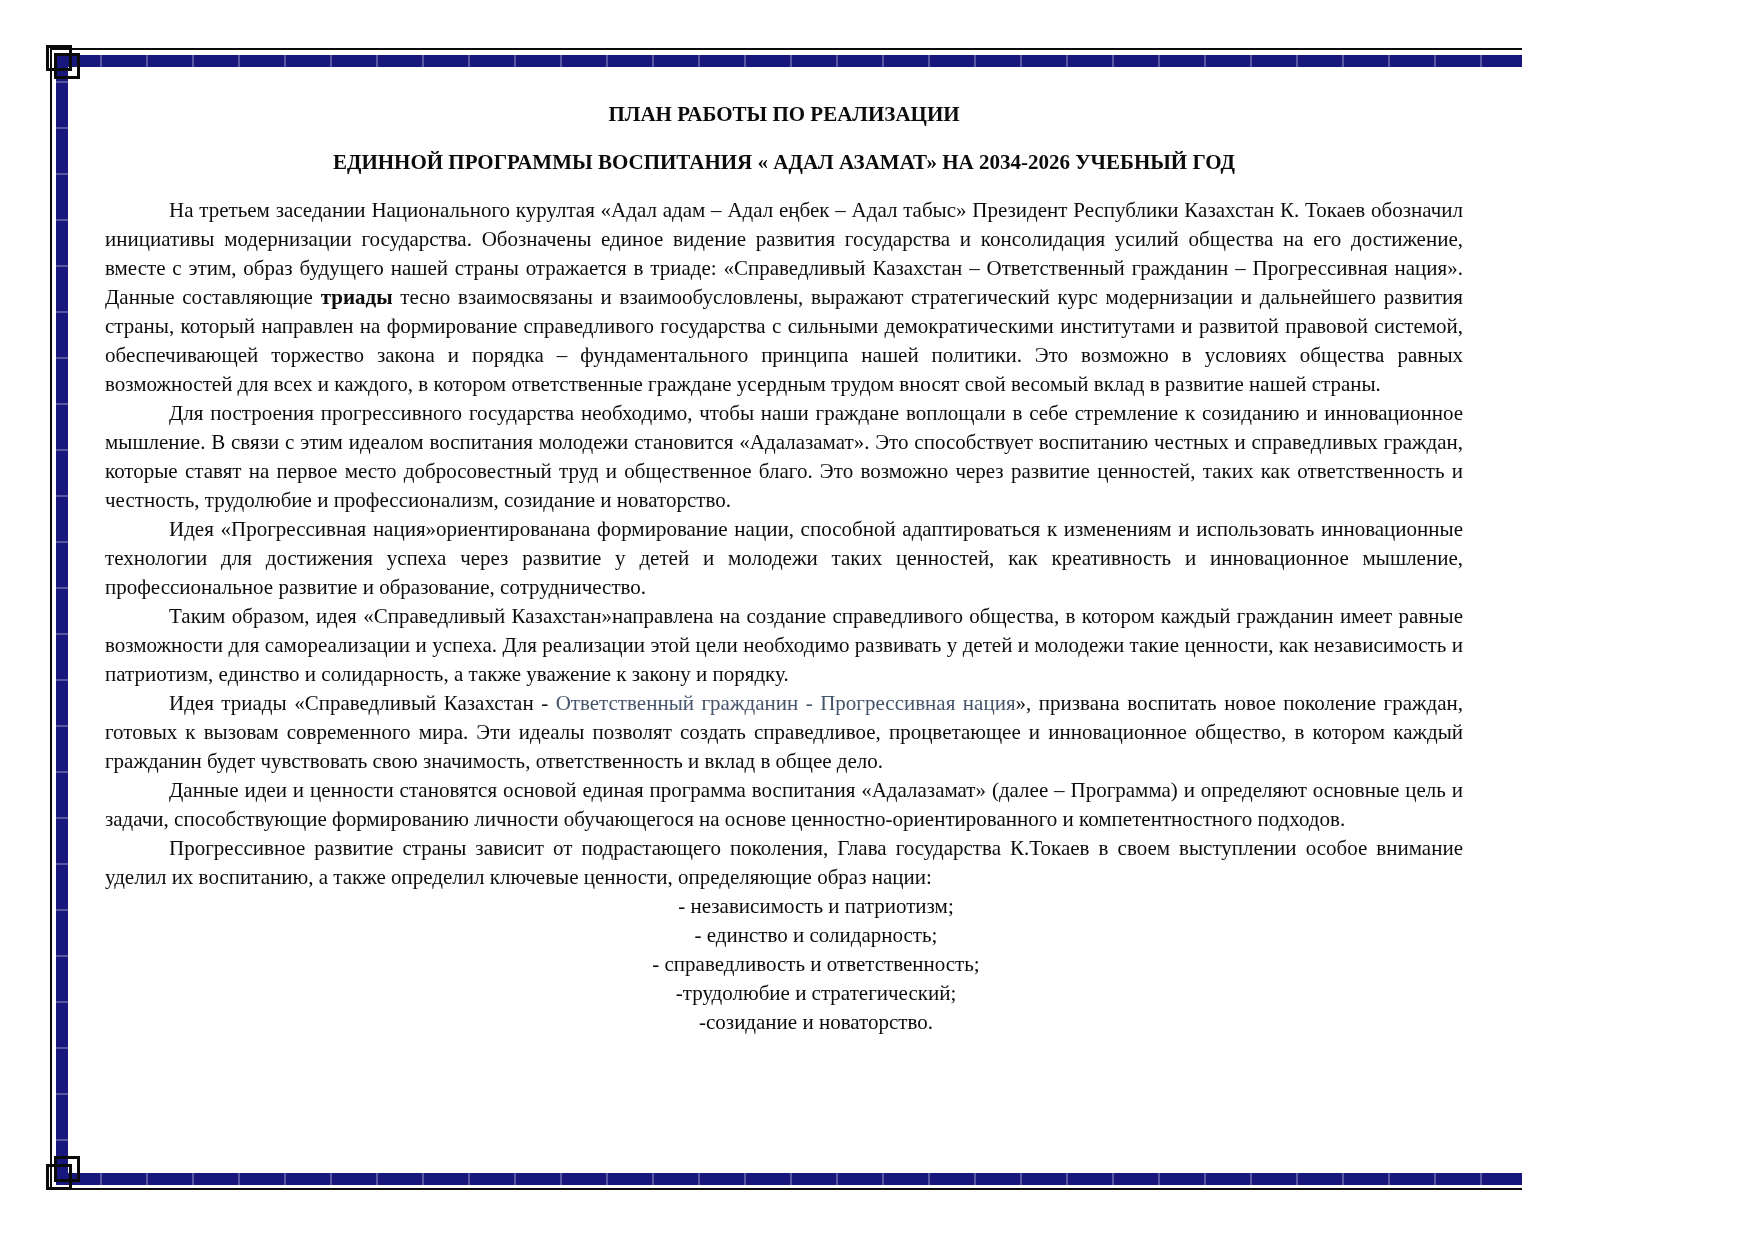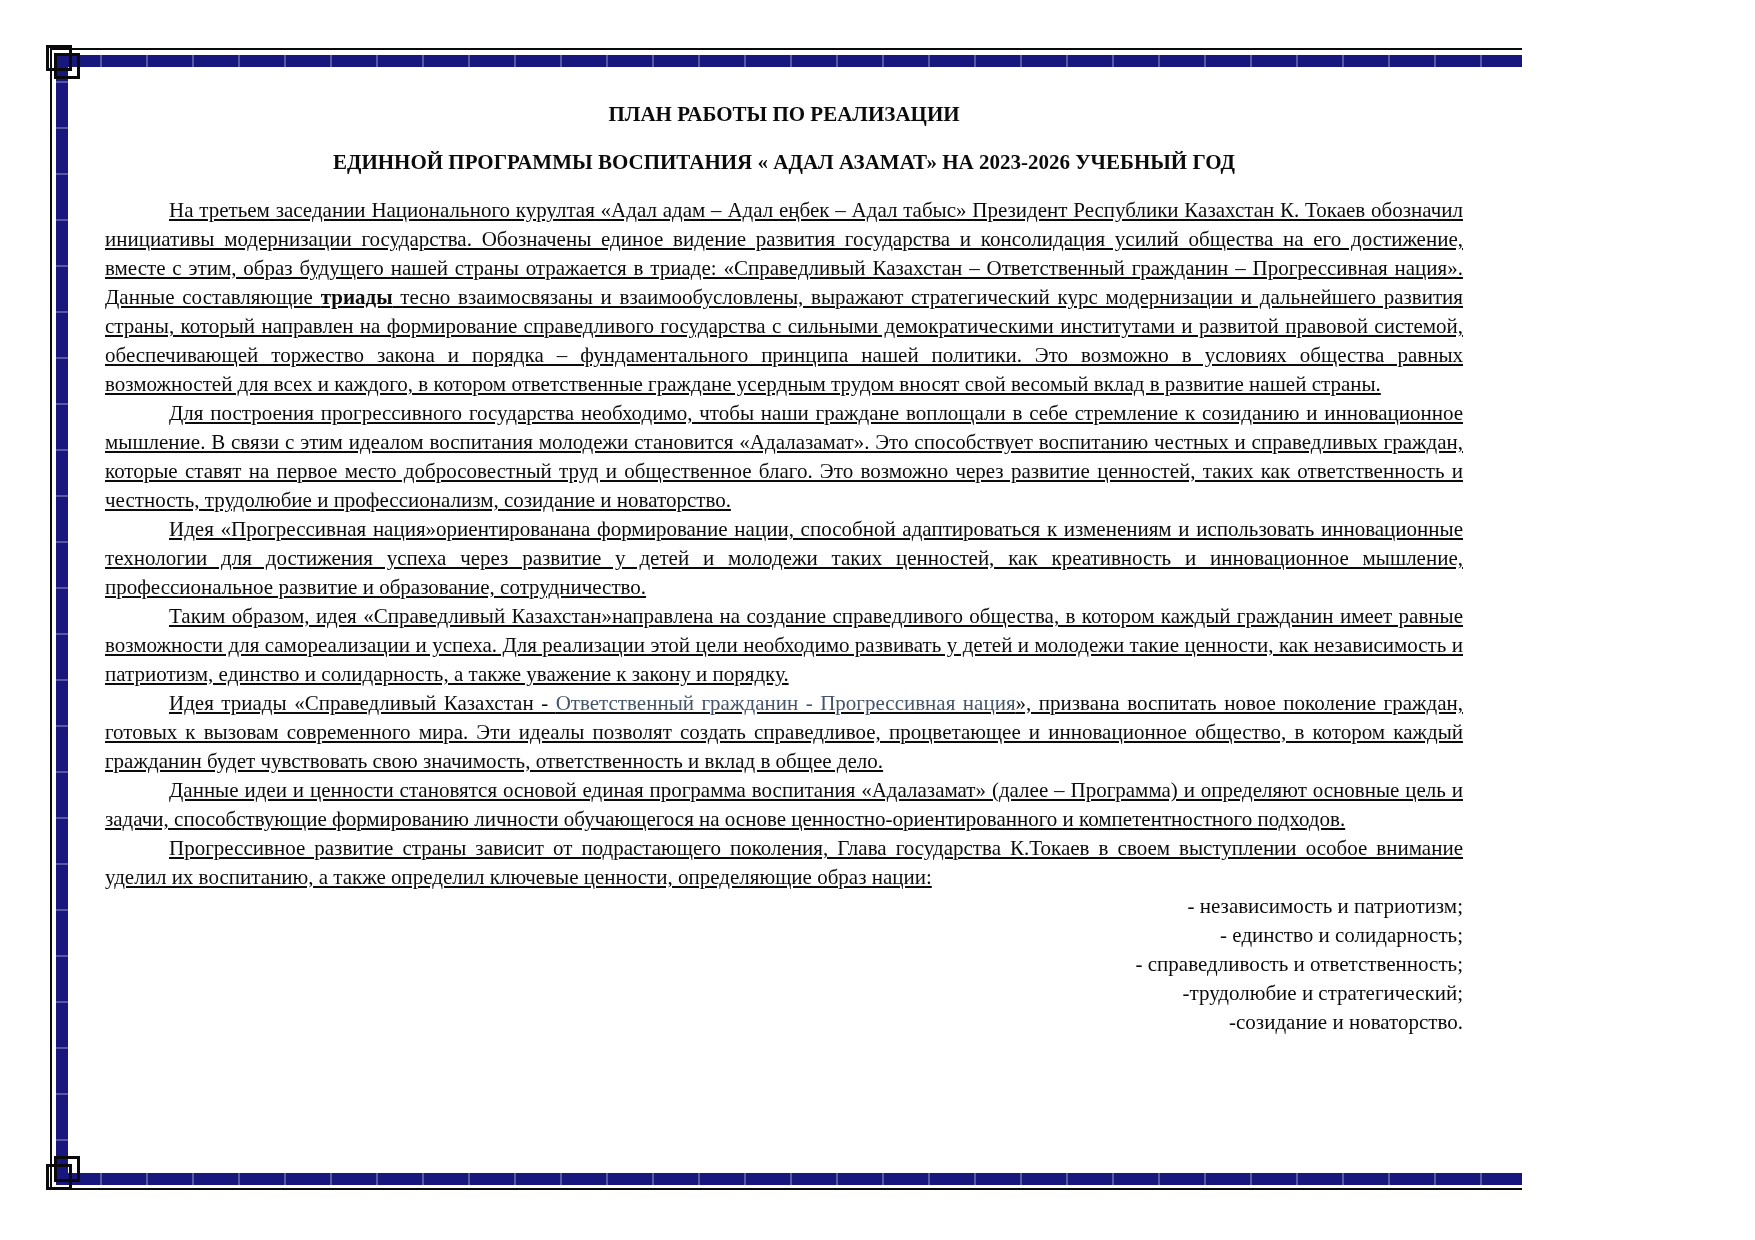--- a/index.html
+++ b/index.html
@@ -55,25 +55,24 @@
   }
   .title {
     margin:0 0 19px 0;
     font-size:21px; line-height:29px;
     font-weight:bold; text-align:center;
   }
   .para {
     margin:0;
     text-align:justify;
     text-indent:64px;
-    text-decoration:underline;
   }
   .list-line {
     margin:0;
-    text-align:right;
+    text-align:center;
     text-indent:64px;
   }
   .bold { font-weight:bold; }
   .accent { color:var(--accent); }
 </style>
 </head>
 <body>
 
 <div class="page">
 
@@ -95,21 +94,21 @@
     <div class="sq sq1"></div>
     <div class="sq sq2"></div>
   </div>
   <div class="corner corner-br">
     <div class="sq sq1"></div>
     <div class="sq sq2"></div>
   </div>
 
   <div class="content">
     <p class="title">ПЛАН РАБОТЫ ПО РЕАЛИЗАЦИИ</p>
-    <p class="title">ЕДИННОЙ ПРОГРАММЫ ВОСПИТАНИЯ « АДАЛ АЗАМАТ» НА 2023-2026 УЧЕБНЫЙ ГОД</p>
+    <p class="title">ЕДИННОЙ ПРОГРАММЫ ВОСПИТАНИЯ « АДАЛ АЗАМАТ» НА 2034-2026 УЧЕБНЫЙ ГОД</p>
     <div id="paragraphs">
         <p class="para"><span>На третьем заседании Национального курултая «Адал адам – Адал еңбек – Адал табыс» Президент Республики Казахстан К. Токаев обозначил инициативы модернизации государства. Обозначены единое видение развития государства и консолидация усилий общества на его достижение, вместе с этим, образ будущего нашей страны отражается в триаде: «Справедливый Казахстан – Ответственный гражданин – Прогрессивная нация». Данные составляющие </span><span class="bold">триады</span><span> тесно взаимосвязаны и взаимообусловлены, выражают стратегический курс модернизации и дальнейшего развития страны, который направлен на формирование справедливого государства с сильными демократическими институтами и развитой правовой системой, обеспечивающей торжество закона и порядка – фундаментального принципа нашей политики. Это возможно в условиях общества равных возможностей для всех и каждого, в котором ответственные граждане усердным трудом вносят свой весомый вклад в развитие нашей страны.</span></p>
         <p class="para"><span>Для построения прогрессивного государства необходимо, чтобы наши граждане воплощали в себе стремление к созиданию и инновационное мышление. В связи с этим идеалом воспитания молодежи становится «Адалазамат». Это способствует воспитанию честных и справедливых граждан, которые ставят на первое место добросовестный труд и общественное благо. Это возможно через развитие ценностей, таких как ответственность и честность, трудолюбие и профессионализм, созидание и новаторство.</span></p>
         <p class="para"><span>Идея «Прогрессивная нация»ориентированана формирование нации, способной адаптироваться к изменениям и использовать инновационные технологии для достижения успеха через развитие у детей и молодежи таких ценностей, как креативность и инновационное мышление, профессиональное развитие и образование, сотрудничество.</span></p>
         <p class="para"><span>Таким образом, идея «Справедливый Казахстан»направлена на создание справедливого общества, в котором каждый гражданин имеет равные возможности для самореализации и успеха. Для реализации этой цели необходимо развивать у детей и молодежи такие ценности, как независимость и патриотизм, единство и солидарность, а также уважение к закону и порядку.</span></p>
         <p class="para"><span>Идея триады «Справедливый Казахстан - </span><span class="accent">Ответственный гражданин - Прогрессивная нация</span><span>», призвана воспитать новое поколение граждан, готовых к вызовам современного мира. Эти идеалы позволят создать справедливое, процветающее и инновационное общество, в котором каждый гражданин будет чувствовать свою значимость, ответственность и вклад в общее дело.</span></p>
         <p class="para"><span>Данные идеи и ценности становятся основой единая программа воспитания «Адалазамат» (далее – Программа) и определяют основные цель и задачи, способствующие формированию личности обучающегося на основе ценностно-ориентированного и компетентностного подходов.</span></p>
         <p class="para"><span>Прогрессивное развитие страны зависит от подрастающего поколения, Глава государства К.Токаев в своем выступлении особое внимание уделил их воспитанию, а также определил ключевые ценности, определяющие образ нации:</span></p>
         <p class="list-line">- независимость и патриотизм;</p>
         <p class="list-line">- единство и солидарность;</p>

